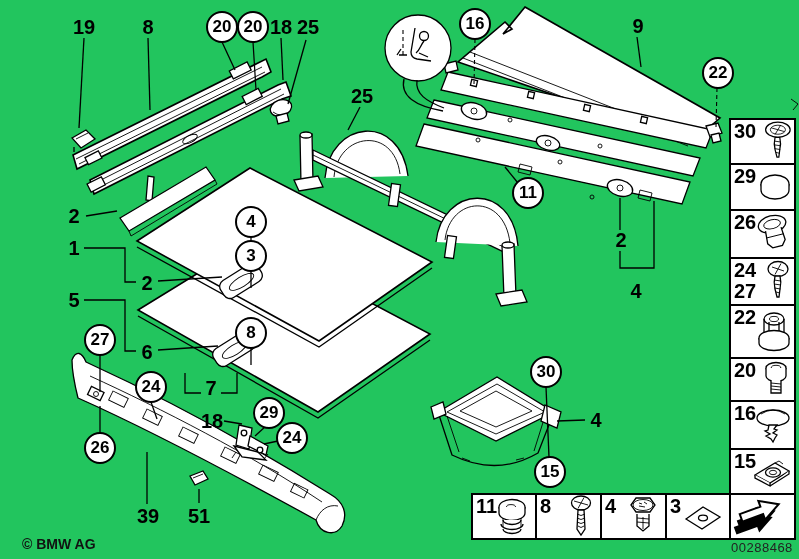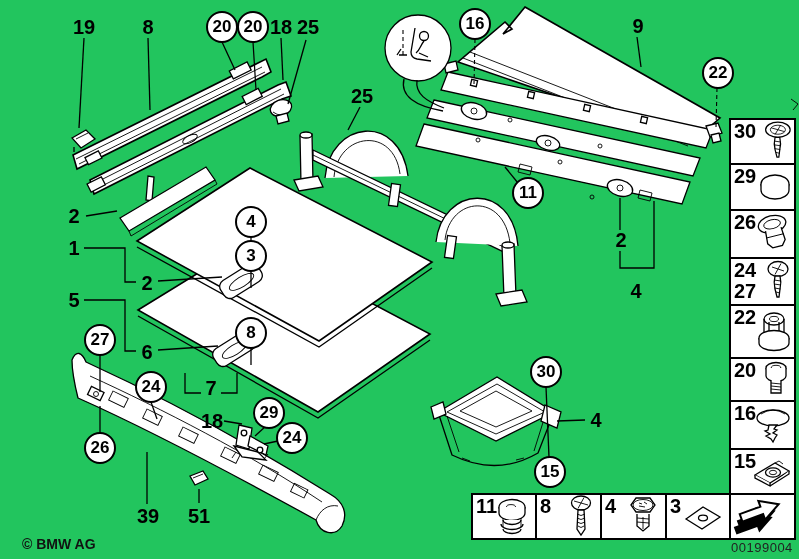--- a/index.html
+++ b/index.html
@@ -404,15 +404,15 @@
   <span class="num">3</span>
   <span class="ic">
     <svg width="44" height="38" viewBox="0 0 44 38">
           <polygon class="fw" points="5,21 22,9 39,19 21,31"></polygon>
           <ellipse class="fw" cx="22" cy="20" rx="4.5" ry="2.8"></ellipse>
         </svg>
   </span>
 </div>
 
 <div id="copyright">© BMW AG</div>
-<div id="diagram-number">00199004</div>
+<div id="diagram-number">00288468</div>
 
 </div>
 
 </body></html>

